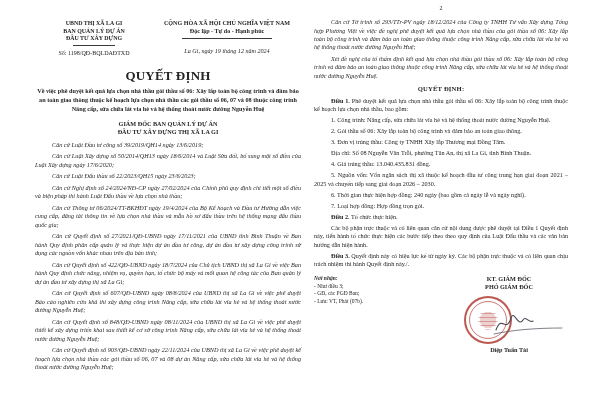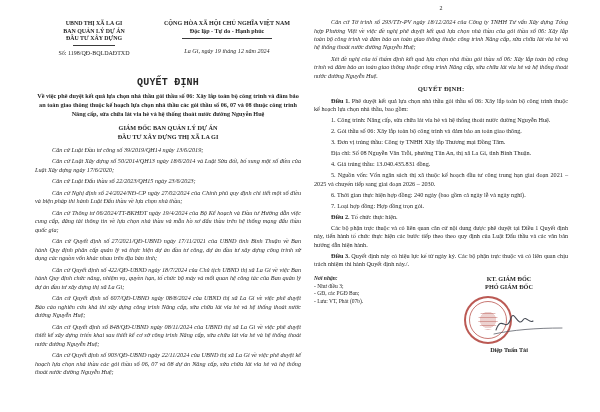--- a/index.html
+++ b/index.html
@@ -13,21 +13,21 @@
   
   .hdr{display:flex;align-items:flex-start;}
   .hdr-left{width:118px;text-align:center;font-weight:bold;font-size:5.9px;line-height:1.3;}
   .hdr-right{flex:1;text-align:center;font-size:6.1px;line-height:1.3;}
   .rule{height:1px;background:#3a3a3a;margin:2px auto 0 auto;}
   .rule-left{width:42px;}
   .rule-right{width:90px;}
   .doc-number{font-weight:normal;margin-top:4px;font-size:6px;}
   .date-line{font-style:italic;font-weight:normal;margin-top:9px;font-size:6.1px;}
   
-  .title{margin-top:18px;font-size:10px;letter-spacing:.2px;font-family:Liberation Mono, monospace;}
+  .title{margin-top:9px;font-size:13px;letter-spacing:.2px;}
   .subject{margin-top:3px;line-height:1.4;}
   .authority{margin-top:6px;line-height:1.45;}
   .cite{font-style:italic;text-align:justify;text-indent:17px;margin:3.2px 0 0 0;}
   .para{text-align:justify;text-indent:17px;margin:2.6px 0 0 0;}
   .pageno{font-size:6px;margin-bottom:6px;}
   .h2{margin-top:5px;margin-bottom:2px;font-size:6.6px;letter-spacing:.2px;}
   
   .footer{display:flex;justify-content:space-between;margin-top:6px;}
   .recipients{font-size:5.5px;line-height:1.35;}
   .recipients-label{font-weight:bold;font-style:italic;margin-bottom:1px;}

